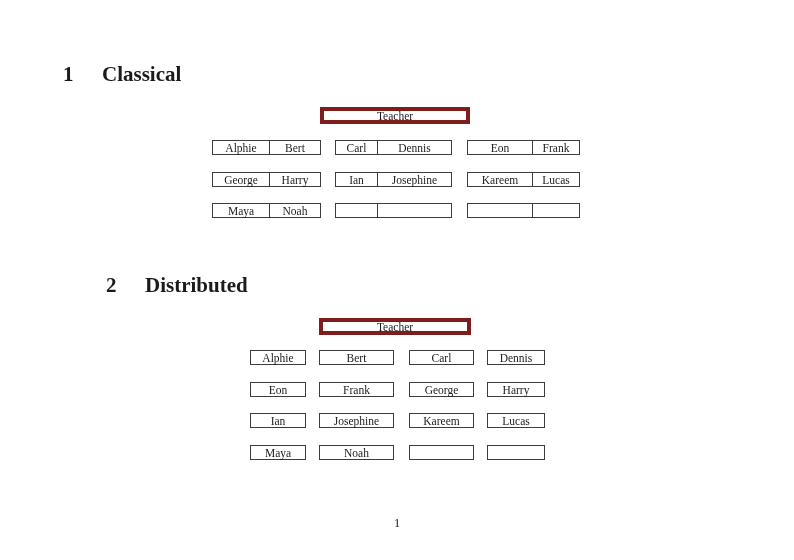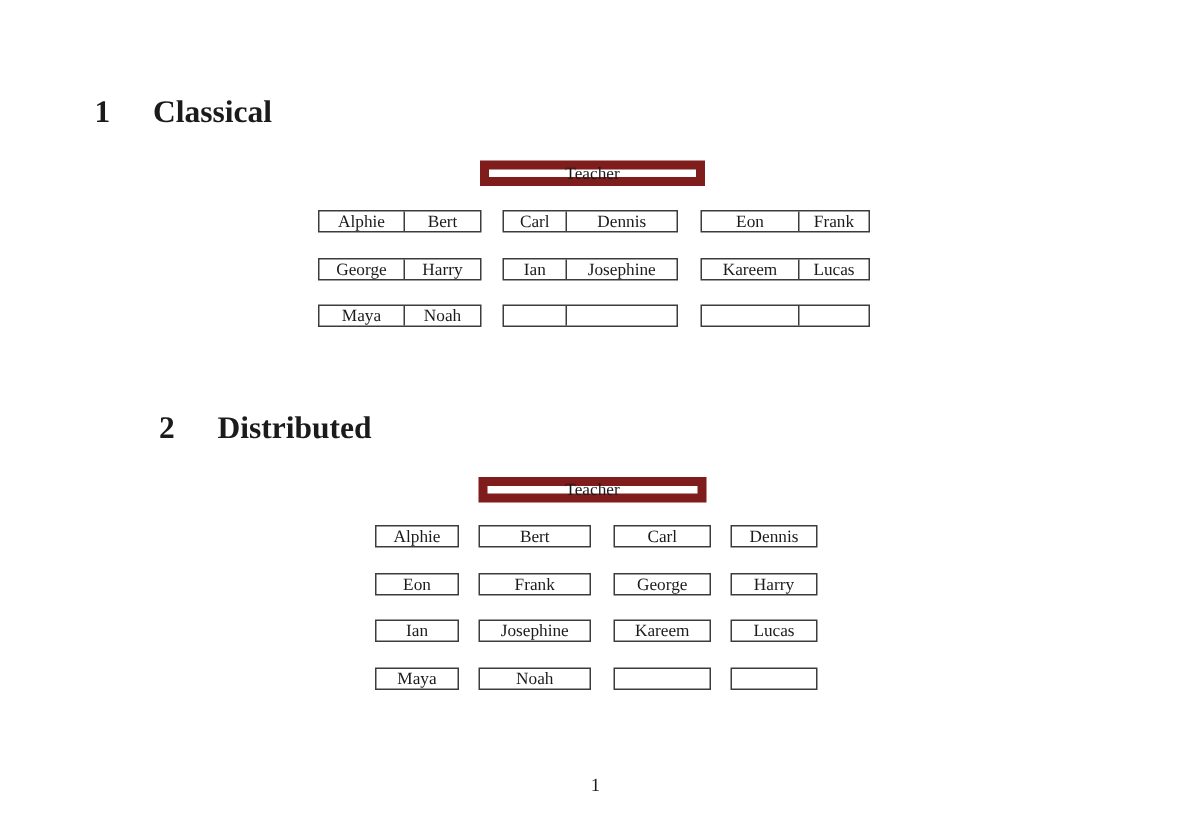--- a/index.html
+++ b/index.html
@@ -20,21 +20,21 @@
     line-height: 22px;
     white-space: nowrap;
   }
   .heading .secnum { display: inline-block; min-width: 39px; }
   .h1 { top: 63px; }
   .h2 { top: 274px; margin-left: 43px; }
 
   .teacher {
     position: absolute;
     box-sizing: border-box;
-    border: 6px solid #7f1d1d;
+    border: 4px solid #7f1d1d;
     display: flex;
     align-items: center;
     justify-content: center;
     font-size: 11.5px;
     height: 17px;
   }
   .t1 { left: 320px; top: 107px; width: 150px; }
   .t2 { left: 319px; top: 318px; width: 152px; }
 
   

